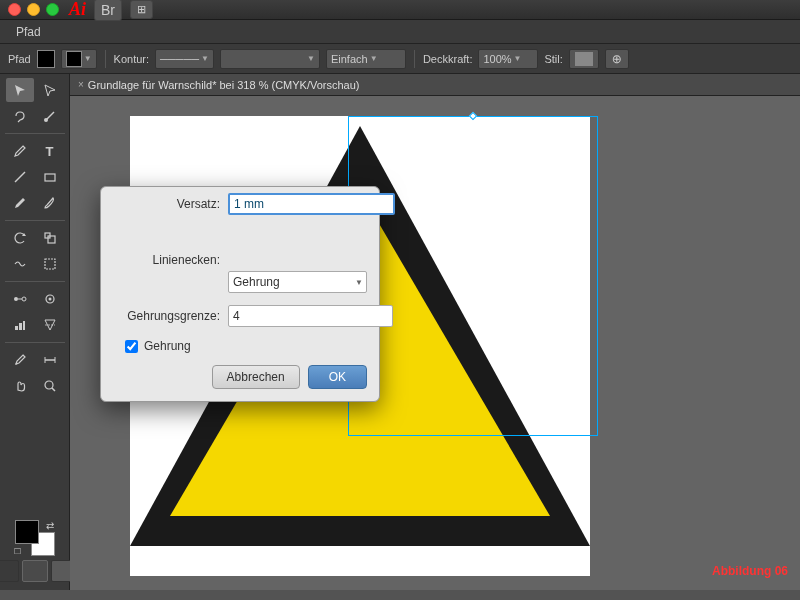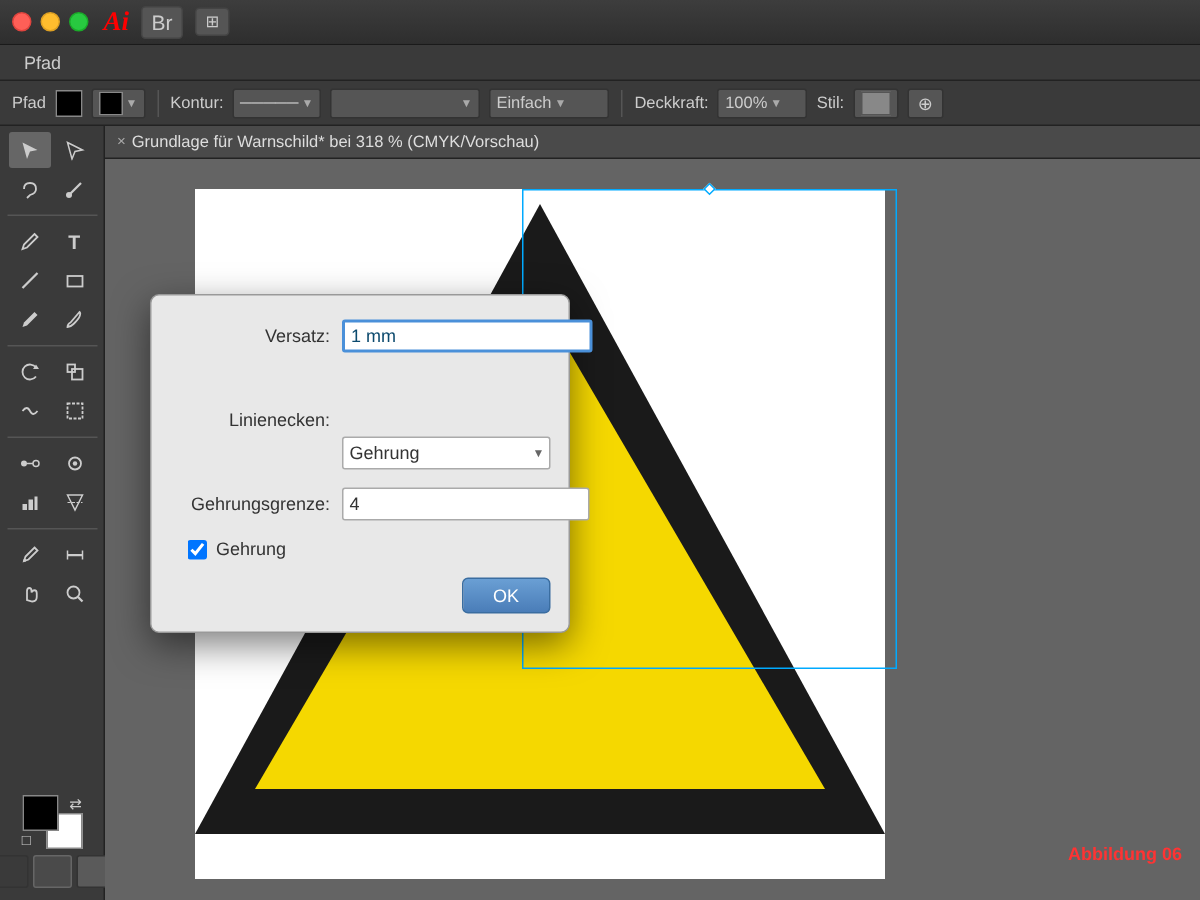--- a/index.html
+++ b/index.html
@@ -1,20 +1,20 @@
 <!DOCTYPE html>
 <html><head>
   <meta charset="utf-8">
   <style>
     * { margin: 0; padding: 0; box-sizing: border-box; }
     body { width: 800px; height: 600px; overflow: hidden; font-family: 'Helvetica Neue', Arial, sans-serif; font-size: 12px; background: #535353; }
 
     
     #titlebar {
-      width: 800px; height: 30px; background: linear-gradient(to bottom, #3d3d3d, #2e2e2e);
+      width: 800px; height: 20px; background: linear-gradient(to bottom, #3d3d3d, #2e2e2e);
       display: flex; align-items: center; padding: 0 8px; position: relative;
       border-bottom: 1px solid #1a1a1a;
     }
     .traffic-lights { display: flex; gap: 6px; align-items: center; margin-right: 10px; }
     .tl { width: 13px; height: 13px; border-radius: 50%; cursor: pointer; }
     .tl-close { background: #ff5f57; border: 1px solid #e0443e; }
     .tl-min { background: #ffbd2e; border: 1px solid #dfa123; }
     .tl-max { background: #28c940; border: 1px solid #1aab29; }
     #ai-logo { color: #ff0000; font-size: 18px; font-weight: bold; font-style: italic; margin-right: 8px; font-family: Georgia, serif; }
     #br-btn { background: #555; border: 1px solid #444; color: #ccc; padding: 2px 6px; font-size: 14px; border-radius: 3px; margin-right: 8px; }
@@ -104,21 +104,21 @@
       border-radius: 6px; border: 1px solid #999;
       box-shadow: 0 8px 24px rgba(0,0,0,0.5);
       z-index: 100;
     }
     #dialog-title {
       height: 30px; background: linear-gradient(to bottom, #d0d0d0, #b8b8b8);
       border-radius: 6px 6px 0 0; border-bottom: 1px solid #999;
       display: flex; align-items: center; justify-content: center;
       font-size: 13px; font-weight: 500; color: #333;
     }
-    #dialog-body { padding: 16px 12px 12px 12px; }
+    #dialog-body { padding: 6px 12px 12px 12px; }
     .field-row {
       display: flex; align-items: center; margin-bottom: 12px;
     }
     .field-label {
       color: #333; font-size: 12px; font-weight: 500; text-align: right;
       width: 115px; padding-right: 8px; flex-shrink: 0;
     }
     .field-input {
       flex: 1; height: 22px; border: 2px solid #4a90d9; border-radius: 2px;
       background: #fff; padding: 0 4px; font-size: 12px; color: #0c4a6e;
@@ -155,21 +155,21 @@
       border: 1px solid #999; border-radius: 4px; font-size: 12px; color: #333; cursor: pointer;
     }
     .btn-ok {
       height: 24px; padding: 0 20px; background: linear-gradient(to bottom, #6a9fd4, #4a7db8);
       border: 1px solid #3a6da0; border-radius: 4px; font-size: 12px; color: #fff;
       font-weight: 500; cursor: pointer;
     }
 
     
     #abbildung-label {
-      position: absolute; bottom: 24px; right: 12px;
+      position: absolute; bottom: 12px; right: 12px;
       color: #ff3333; font-size: 12px; font-weight: bold;
     }
 
     
     .ctrl-pt {
       position: absolute; width: 6px; height: 6px; background: #fff;
       border: 1px solid #00aaff; transform: translate(-50%, -50%);
     }
     .ctrl-pt-diamond {
       position: absolute; width: 6px; height: 6px; background: #fff;
@@ -446,19 +446,20 @@
             <label class="field-label">Gehrungsgrenze:</label>
             <input type="text" class="field-input-plain" value="4" style="">
           </div>
 
           <div class="checkbox-row">
             <input type="checkbox" checked="" style="">
             <label class="checkbox-label">Gehrung</label>
           </div>
 
           <div class="dialog-buttons">
+            <button class="btn-cancel">Abbrechen</button>
             <button class="btn-ok">OK</button>
           </div>
         </div>
       </div>
     </div>
   </div>
 </div>
 
 </body></html>

